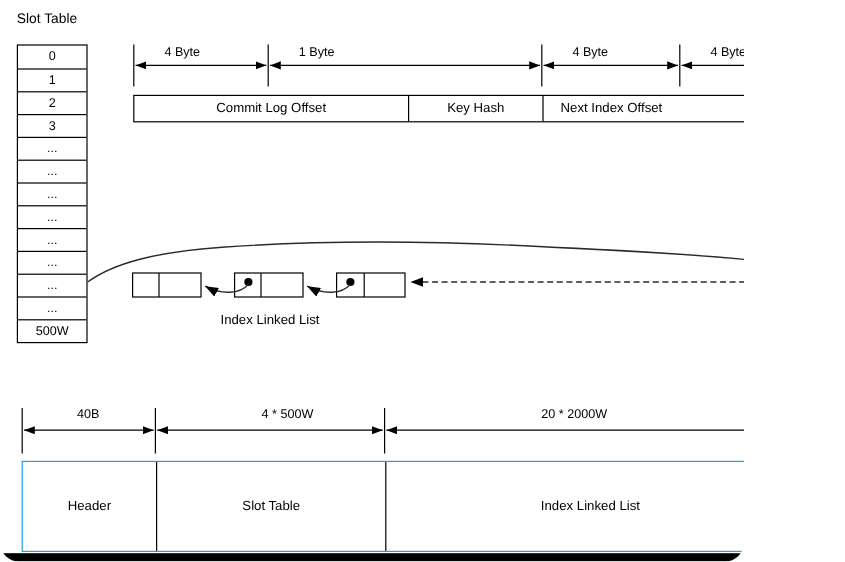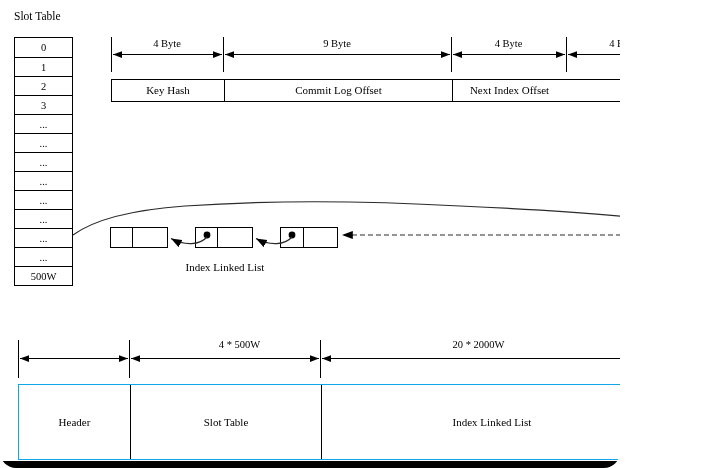--- a/index.html
+++ b/index.html
@@ -1,27 +1,27 @@
 <!DOCTYPE html>
 <html><head>
 <meta charset="utf-8">
 <style>
   html,body{margin:0;padding:0;background:#fff;}
   #canvas{
     position:relative;width:620px;height:468px;background:#ffffff;overflow:hidden;
-    font-family:Liberation Serif, serif;color:#000;border-radius:16px;
+    font-family:Liberation Sans, sans-serif;color:#000;border-radius:16px;
   }
   .abs{position:absolute;}
   #title{left:14px;top:10px;font-size:11.5px;}
   
   #slot-table{left:14px;top:37px;width:59px;border:1px solid #000;box-sizing:border-box;background:#fff;}
   .slot-row{height:19px;line-height:19px;font-size:10.5px;text-align:center;box-sizing:border-box;}
   .slot-row + .slot-row{border-top:1px solid #000;}
   
-  .dim-label{position:absolute;top:37px;height:14px;line-height:14px;font-size:10.5px;text-align:center;}
+  .dim-label{position:absolute;top:37px;height:14px;line-height:14px;font-size:10.5px;margin-left:26px;}
   #record-fields{left:111px;top:79px;width:569px;height:21px;border:1px solid #000;box-sizing:content-box;display:flex;background:#fff;}
   .field-cell{height:21px;line-height:21px;font-size:11px;text-align:center;box-sizing:border-box;}
   .field-cell + .field-cell{border-left:1px solid #000;}
   
   #ll-label{left:160px;top:261px;width:130px;font-size:11px;text-align:center;}
   
   .dim-label-b{position:absolute;top:338px;height:14px;line-height:14px;font-size:10.5px;text-align:center;}
   #file-layout{left:18px;top:384px;width:643px;height:74px;border:1px solid #0ea5e9;box-sizing:content-box;display:flex;background:#fff;}
   .file-cell{height:74px;line-height:74px;font-size:11px;text-align:center;box-sizing:border-box;}
   .file-cell + .file-cell{border-left:1px solid #000;}
@@ -45,32 +45,33 @@
     <div class="slot-row">...</div>
     <div class="slot-row">...</div>
     <div class="slot-row">...</div>
     <div class="slot-row">...</div>
     <div class="slot-row">...</div>
     <div class="slot-row">...</div>
     <div class="slot-row">500W</div>
   </div>
 
   <div class="dim-label" style="left:111px;width:112px;">4 Byte</div>
-  <div class="dim-label" style="left:223px;width:228px;">9 Byte</div>
+  <div class="dim-label" style="left:223px;width:228px;">1 Byte</div>
   <div class="dim-label" style="left:451px;width:115px;">4 Byte</div>
   <div class="dim-label" style="left:566px;width:114px;">4 Byte</div>
 
   <div id="record-fields" class="abs">
+    <div class="field-cell" style="width:228px;">Commit Log Offset</div>
     <div class="field-cell" style="width:112px;">Key Hash</div>
-    <div class="field-cell" style="width:228px;">Commit Log Offset</div>
     <div class="field-cell" style="width:114px;text-align:center;">Next Index Offset</div>
   </div>
 
   <div id="ll-label" class="abs">Index Linked List</div>
 
+  <div class="dim-label-b" style="left:18px;width:111px;">40B</div>
   <div class="dim-label-b" style="left:144px;width:191px;">4 * 500W</div>
   <div class="dim-label-b" style="left:308px;width:341px;">20 * 2000W</div>
 
   <div id="file-layout" class="abs">
     <div class="file-cell" style="width:111px;">Header</div>
     <div class="file-cell" style="width:191px;">Slot Table</div>
     <div class="file-cell" style="width:341px;">Index Linked List</div>
   </div>
 
   <div id="bottom-bar" class="abs"></div>

